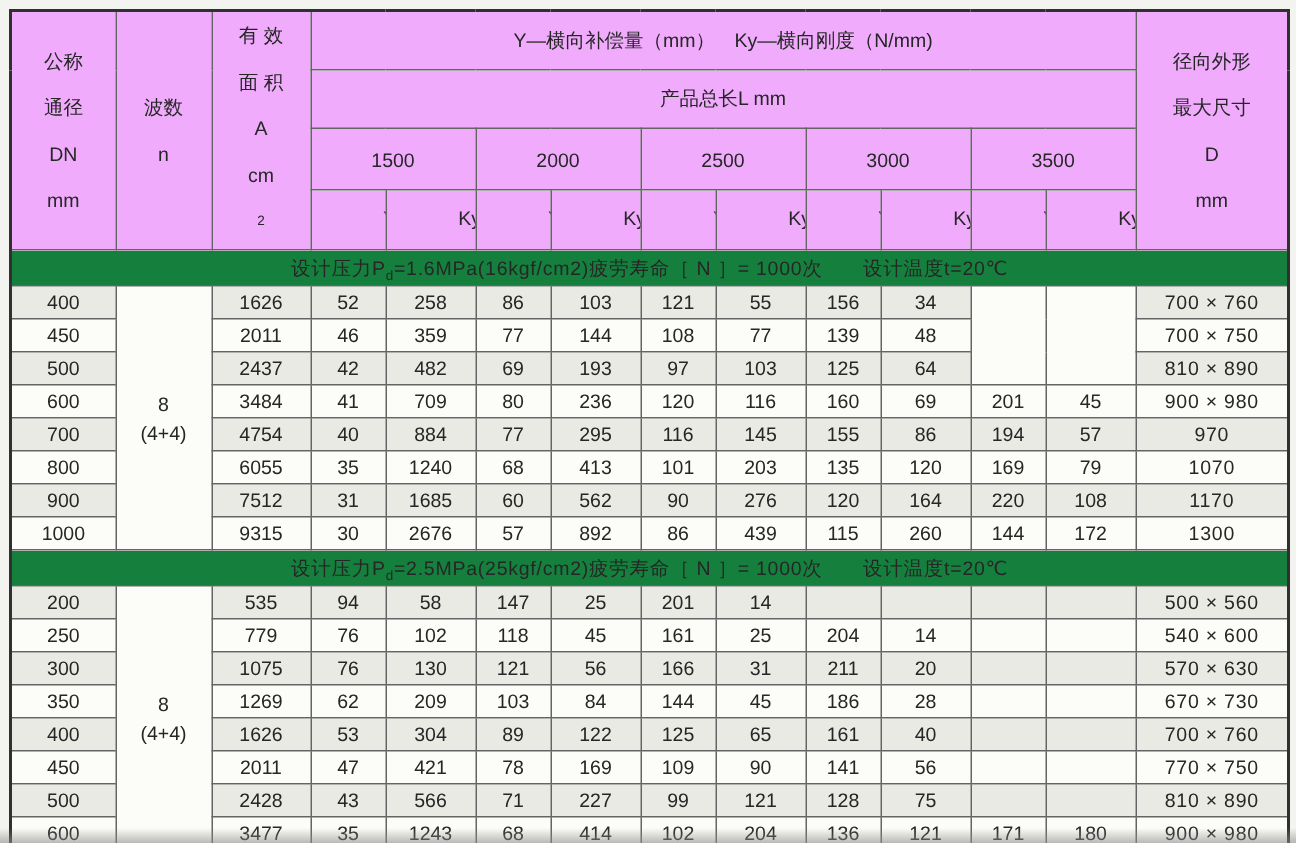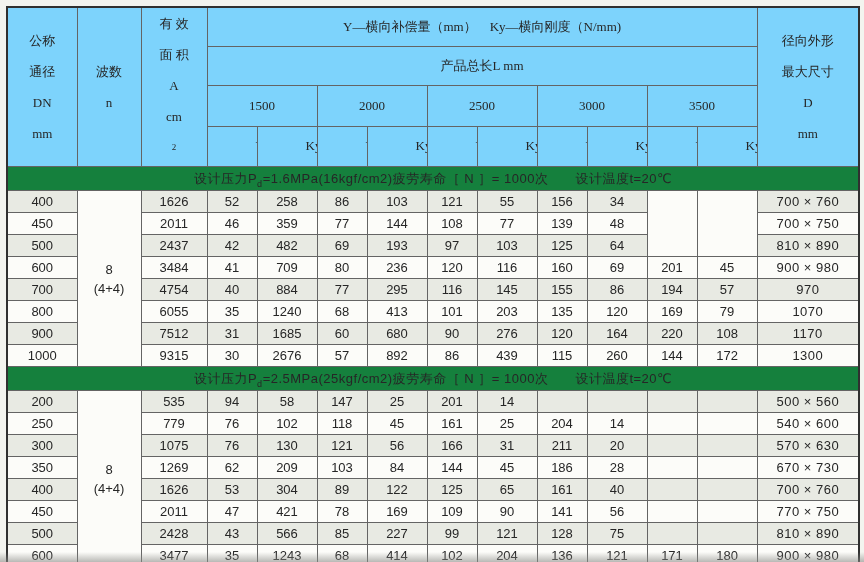--- a/index.html
+++ b/index.html
@@ -25,21 +25,21 @@
   .spec-table th,.spec-table td{
     border:1px solid #646464;
     text-align:center;
     vertical-align:middle;
     padding:0 2px;
     font-size:13px;
     font-weight:400;
     white-space:nowrap;
     overflow:hidden;
   }
-  thead th{background:#7dd3fc;font-family:Liberation Serif, serif;}
+  thead th{background:#f0abfc;}
   th.h1{height:31px;}
   th.h2{height:31px;}
   th.h3{height:32px;}
   th.h4{height:32px;padding-left:48px;}
   .vstack span{display:block;line-height:31px;}
   .vstack2{vertical-align:middle;margin-left:28px;}
   .vstack2 span{display:block;line-height:31px;}
   sup{font-size:9px;}
   sub{font-size:9px;}
   .section-title-row td{
@@ -210,21 +210,21 @@
         <td>169</td>
         <td>79</td>
         <td class="dcol">1070</td>
       </tr>
       <tr class="r shade">
         <td>900</td>
         <td>7512</td>
         <td>31</td>
         <td>1685</td>
         <td>60</td>
-        <td>680</td>
+        <td>562</td>
         <td>90</td>
         <td>276</td>
         <td>120</td>
         <td>164</td>
         <td>220</td>
         <td>108</td>
         <td class="dcol">1170</td>
       </tr>
       <tr class="r">
         <td>1000</td>
@@ -333,21 +333,21 @@
         <td>56</td>
         <td></td>
         <td></td>
         <td class="dcol">770 × 750</td>
       </tr>
       <tr class="r shade">
         <td>500</td>
         <td>2428</td>
         <td>43</td>
         <td>566</td>
-        <td>85</td>
+        <td>71</td>
         <td>227</td>
         <td>99</td>
         <td>121</td>
         <td>128</td>
         <td>75</td>
         <td></td>
         <td></td>
         <td class="dcol">810 × 890</td>
       </tr>
       <tr class="r">

